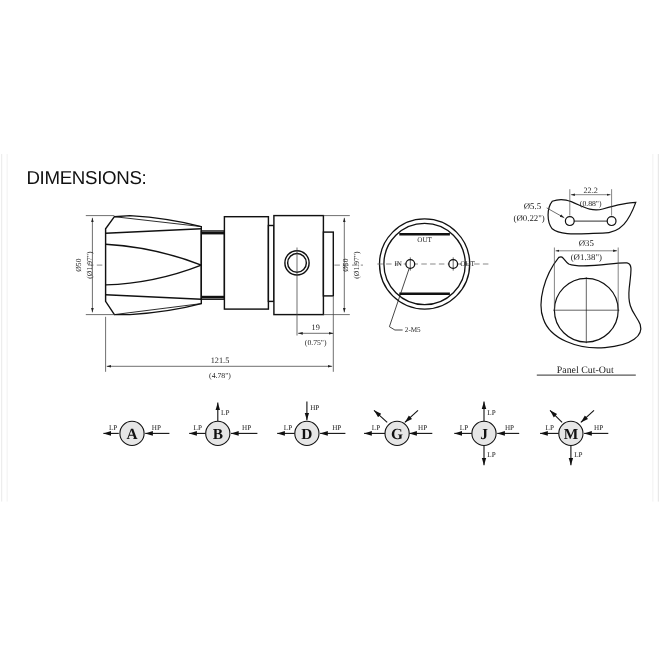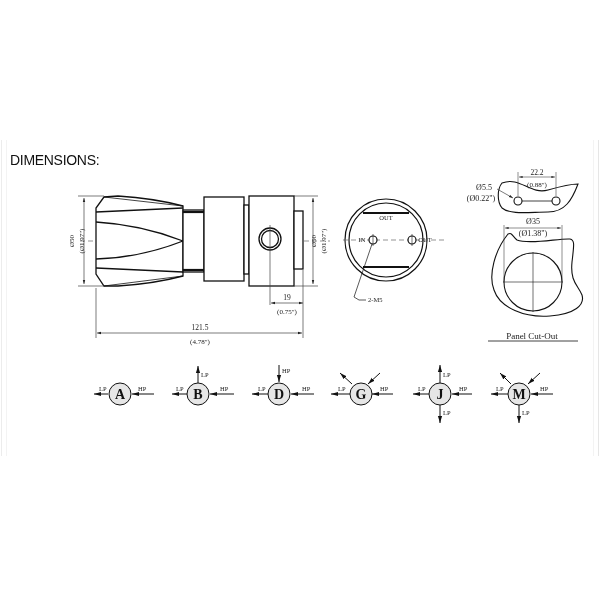--- a/index.html
+++ b/index.html
@@ -2,22 +2,22 @@
 <html><head>
   <meta charset="utf-8">
   <style>
     html, body { margin: 0; padding: 0; background: #ffffff; }
     body { width: 600px; height: 600px; position: relative; overflow: hidden; }
     .edge-l { position: absolute; left: 1px; top: 140px; width: 1px; height: 316px; background: #ececec; }
     .edge-l2 { position: absolute; left: 6px; top: 140px; width: 1px; height: 316px; background: #f3f3f3; }
     .edge-r { position: absolute; right: 1px; top: 140px; width: 1px; height: 316px; background: #e6e6e6; }
     .edge-r2 { position: absolute; right: 6px; top: 140px; width: 1px; height: 316px; background: #f3f3f3; }
     .title {
-      position: absolute; left: 10px; top: 152px;
-      font-family: "Liberation Sans", sans-serif; font-size: 14px; color: #111;
+      position: absolute; left: 24px; top: 152px;
+      font-family: "Liberation Sans", sans-serif; font-size: 17px; color: #111;
       letter-spacing: -0.3px;
     }
     svg { position: absolute; left: 0; top: 0; }
     .t { font-family: "Liberation Serif", serif; fill: #222; }
     .lb { font-family: "Liberation Serif", serif; font-weight: bold; fill: #111; }
   </style>
 </head>
 <body>
 
 <div class="edge-l"></div>

